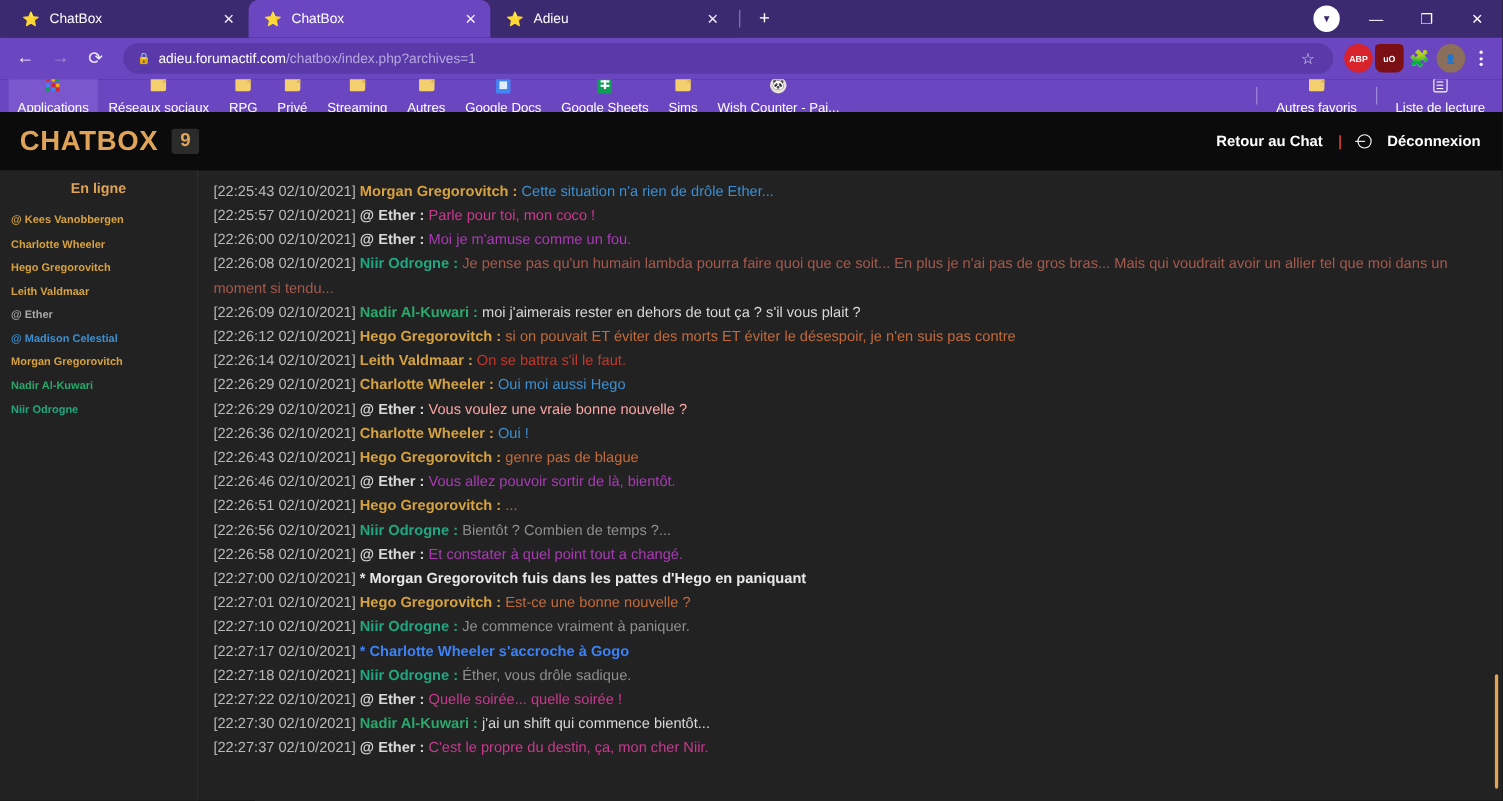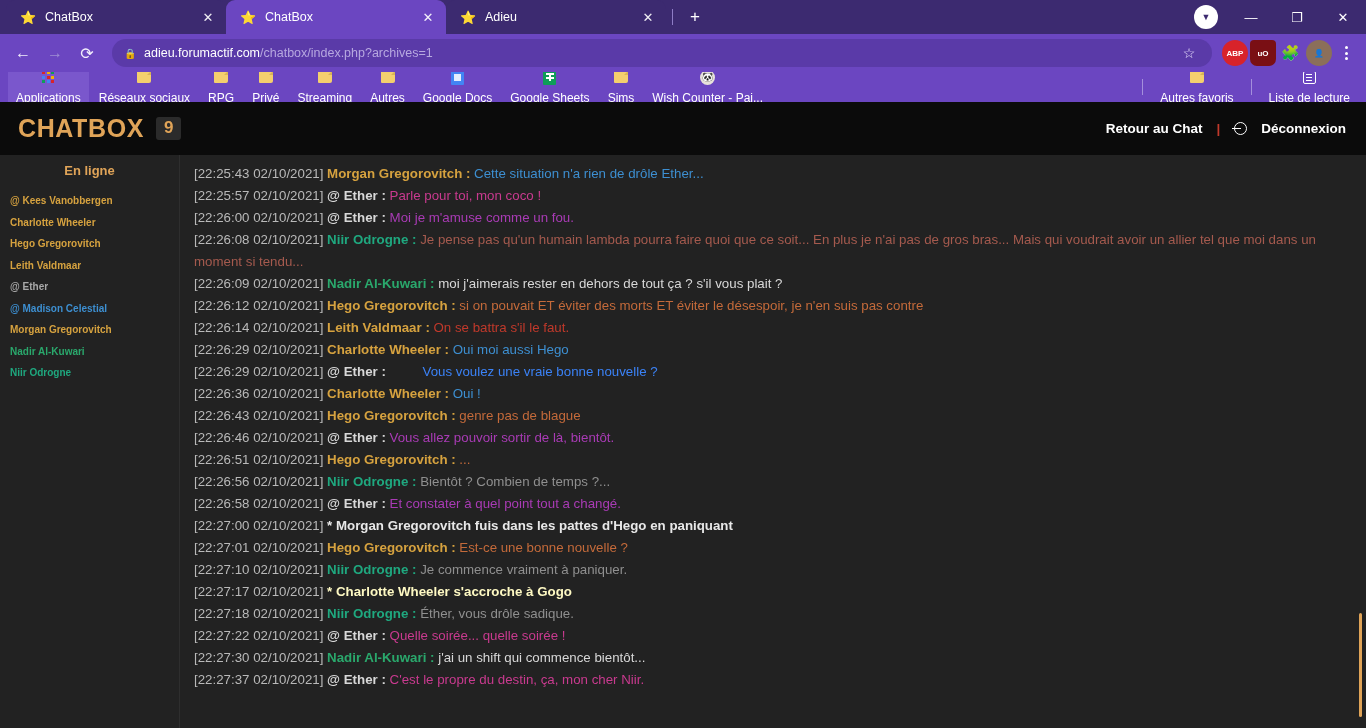--- a/index.html
+++ b/index.html
@@ -479,31 +479,31 @@
       <div class="messages">
         <div id="msg-list">
             <div class="msg"><span class="ts">[22:25:43 02/10/2021] </span><span class="nick" style="color: rgb(214, 162, 63);">Morgan Gregorovitch </span><span class="colon" style="color: rgb(214, 162, 63);">: </span><span class="txt" style="color: rgb(61, 143, 209);">Cette situation n'a rien de drôle Ether...</span></div>
             <div class="msg"><span class="ts">[22:25:57 02/10/2021] </span><span class="nick" style="color: rgb(216, 216, 216);">@ Ether </span><span class="colon" style="color: rgb(216, 216, 216);">: </span><span class="txt" style="color: rgb(201, 58, 143);">Parle pour toi, mon coco !</span></div>
             <div class="msg"><span class="ts">[22:26:00 02/10/2021] </span><span class="nick" style="color: rgb(216, 216, 216);">@ Ether </span><span class="colon" style="color: rgb(216, 216, 216);">: </span><span class="txt" style="color: rgb(169, 59, 181); text-align: center;">Moi je m'amuse comme un fou.</span></div>
             <div class="msg"><span class="ts">[22:26:08 02/10/2021] </span><span class="nick" style="color: rgb(31, 168, 127);">Niir Odrogne </span><span class="colon" style="color: rgb(31, 168, 127);">: </span><span class="txt" style="color: rgb(165, 90, 78);">Je pense pas qu'un humain lambda pourra faire quoi que ce soit... En plus je n'ai pas de gros bras... Mais qui voudrait avoir un allier tel que moi dans un moment si tendu...</span></div>
             <div class="msg"><span class="ts">[22:26:09 02/10/2021] </span><span class="nick" style="color: rgb(42, 168, 108);">Nadir Al-Kuwari </span><span class="colon" style="color: rgb(42, 168, 108);">: </span><span class="txt" style="color: rgb(216, 216, 216);">moi j'aimerais rester en dehors de tout ça ? s'il vous plait ?</span></div>
             <div class="msg"><span class="ts">[22:26:12 02/10/2021] </span><span class="nick" style="color: rgb(214, 162, 63);">Hego Gregorovitch </span><span class="colon" style="color: rgb(214, 162, 63);">: </span><span class="txt" style="color: rgb(196, 106, 58);">si on pouvait ET éviter des morts ET éviter le désespoir, je n'en suis pas contre</span></div>
             <div class="msg"><span class="ts">[22:26:14 02/10/2021] </span><span class="nick" style="color: rgb(214, 162, 63);">Leith Valdmaar </span><span class="colon" style="color: rgb(214, 162, 63);">: </span><span class="txt" style="color: rgb(192, 57, 43);">On se battra s'il le faut.</span></div>
             <div class="msg"><span class="ts">[22:26:29 02/10/2021] </span><span class="nick" style="color: rgb(214, 162, 63);">Charlotte Wheeler </span><span class="colon" style="color: rgb(214, 162, 63);">: </span><span class="txt" style="color: rgb(61, 143, 209);">Oui moi aussi Hego</span></div>
-            <div class="msg"><span class="ts">[22:26:29 02/10/2021] </span><span class="nick" style="color: rgb(216, 216, 216);">@ Ether </span><span class="colon" style="color: rgb(216, 216, 216);">: </span><span class="txt" style="color: #3b82f6; margin-left: 33px;">Vous voulez une vraie bonne nouvelle ?</span></div>
+            <div class="msg"><span class="ts">[22:26:29 02/10/2021] </span><span class="nick" style="color: rgb(216, 216, 216);">@ Ether </span><span class="colon" style="color: rgb(216, 216, 216);">: </span><span class="txt" style="color: #fca5a5;">Vous voulez une vraie bonne nouvelle ?</span></div>
             <div class="msg"><span class="ts">[22:26:36 02/10/2021] </span><span class="nick" style="color: rgb(214, 162, 63);">Charlotte Wheeler </span><span class="colon" style="color: rgb(214, 162, 63);">: </span><span class="txt" style="color: rgb(61, 143, 209);">Oui !</span></div>
             <div class="msg"><span class="ts">[22:26:43 02/10/2021] </span><span class="nick" style="color: rgb(214, 162, 63);">Hego Gregorovitch </span><span class="colon" style="color: rgb(214, 162, 63);">: </span><span class="txt" style="color: rgb(196, 106, 58);">genre pas de blague</span></div>
             <div class="msg"><span class="ts">[22:26:46 02/10/2021] </span><span class="nick" style="color: rgb(216, 216, 216);">@ Ether </span><span class="colon" style="color: rgb(216, 216, 216);">: </span><span class="txt" style="color: rgb(169, 59, 181);">Vous allez pouvoir sortir de là, bientôt.</span></div>
             <div class="msg"><span class="ts">[22:26:51 02/10/2021] </span><span class="nick" style="color: rgb(214, 162, 63);">Hego Gregorovitch </span><span class="colon" style="color: rgb(214, 162, 63);">: </span><span class="txt" style="color: rgb(196, 106, 58);">...</span></div>
             <div class="msg"><span class="ts">[22:26:56 02/10/2021] </span><span class="nick" style="color: rgb(31, 168, 127);">Niir Odrogne </span><span class="colon" style="color: rgb(31, 168, 127);">: </span><span class="txt" style="color: rgb(143, 143, 143);">Bientôt ? Combien de temps ?...</span></div>
             <div class="msg"><span class="ts">[22:26:58 02/10/2021] </span><span class="nick" style="color: rgb(216, 216, 216);">@ Ether </span><span class="colon" style="color: rgb(216, 216, 216);">: </span><span class="txt" style="color: rgb(169, 59, 181);">Et constater à quel point tout a changé.</span></div>
             <div class="msg"><span class="ts">[22:27:00 02/10/2021] </span><span class="action" style="color: rgb(232, 232, 232);">* Morgan Gregorovitch fuis dans les pattes d'Hego en paniquant</span></div>
             <div class="msg"><span class="ts">[22:27:01 02/10/2021] </span><span class="nick" style="color: rgb(214, 162, 63);">Hego Gregorovitch </span><span class="colon" style="color: rgb(214, 162, 63);">: </span><span class="txt" style="color: rgb(196, 106, 58);">Est-ce une bonne nouvelle ?</span></div>
             <div class="msg"><span class="ts">[22:27:10 02/10/2021] </span><span class="nick" style="color: rgb(31, 168, 127);">Niir Odrogne </span><span class="colon" style="color: rgb(31, 168, 127);">: </span><span class="txt" style="color: rgb(143, 143, 143);">Je commence vraiment à paniquer.</span></div>
-            <div class="msg"><span class="ts">[22:27:17 02/10/2021] </span><span class="action" style="color: #fef9c3; text-align: right;">* Charlotte Wheeler s'accroche à Gogo</span></div>
+            <div class="msg"><span class="ts">[22:27:17 02/10/2021] </span><span class="action" style="color: #3b82f6; text-align: right;">* Charlotte Wheeler s'accroche à Gogo</span></div>
             <div class="msg"><span class="ts">[22:27:18 02/10/2021] </span><span class="nick" style="color: rgb(31, 168, 127);">Niir Odrogne </span><span class="colon" style="color: rgb(31, 168, 127);">: </span><span class="txt" style="color: rgb(143, 143, 143);">Éther, vous drôle sadique.</span></div>
             <div class="msg"><span class="ts">[22:27:22 02/10/2021] </span><span class="nick" style="color: rgb(216, 216, 216);">@ Ether </span><span class="colon" style="color: rgb(216, 216, 216);">: </span><span class="txt" style="color: rgb(201, 58, 143);">Quelle soirée... quelle soirée !</span></div>
             <div class="msg"><span class="ts">[22:27:30 02/10/2021] </span><span class="nick" style="color: rgb(42, 168, 108);">Nadir Al-Kuwari </span><span class="colon" style="color: rgb(42, 168, 108);">: </span><span class="txt" style="color: rgb(216, 216, 216);">j'ai un shift qui commence bientôt...</span></div>
             <div class="msg"><span class="ts">[22:27:37 02/10/2021] </span><span class="nick" style="color: rgb(216, 216, 216);">@ Ether </span><span class="colon" style="color: rgb(216, 216, 216);">: </span><span class="txt" style="color: rgb(201, 58, 143);">C'est le propre du destin, ça, mon cher Niir.</span></div>
           </div>
         <div class="scrollbar-track">
           <div class="scrollbar-thumb" id="sb-thumb" style="top: 80%; height: 18%; background: rgb(224, 164, 88);"></div>
         </div>
       </div>
     </div>

